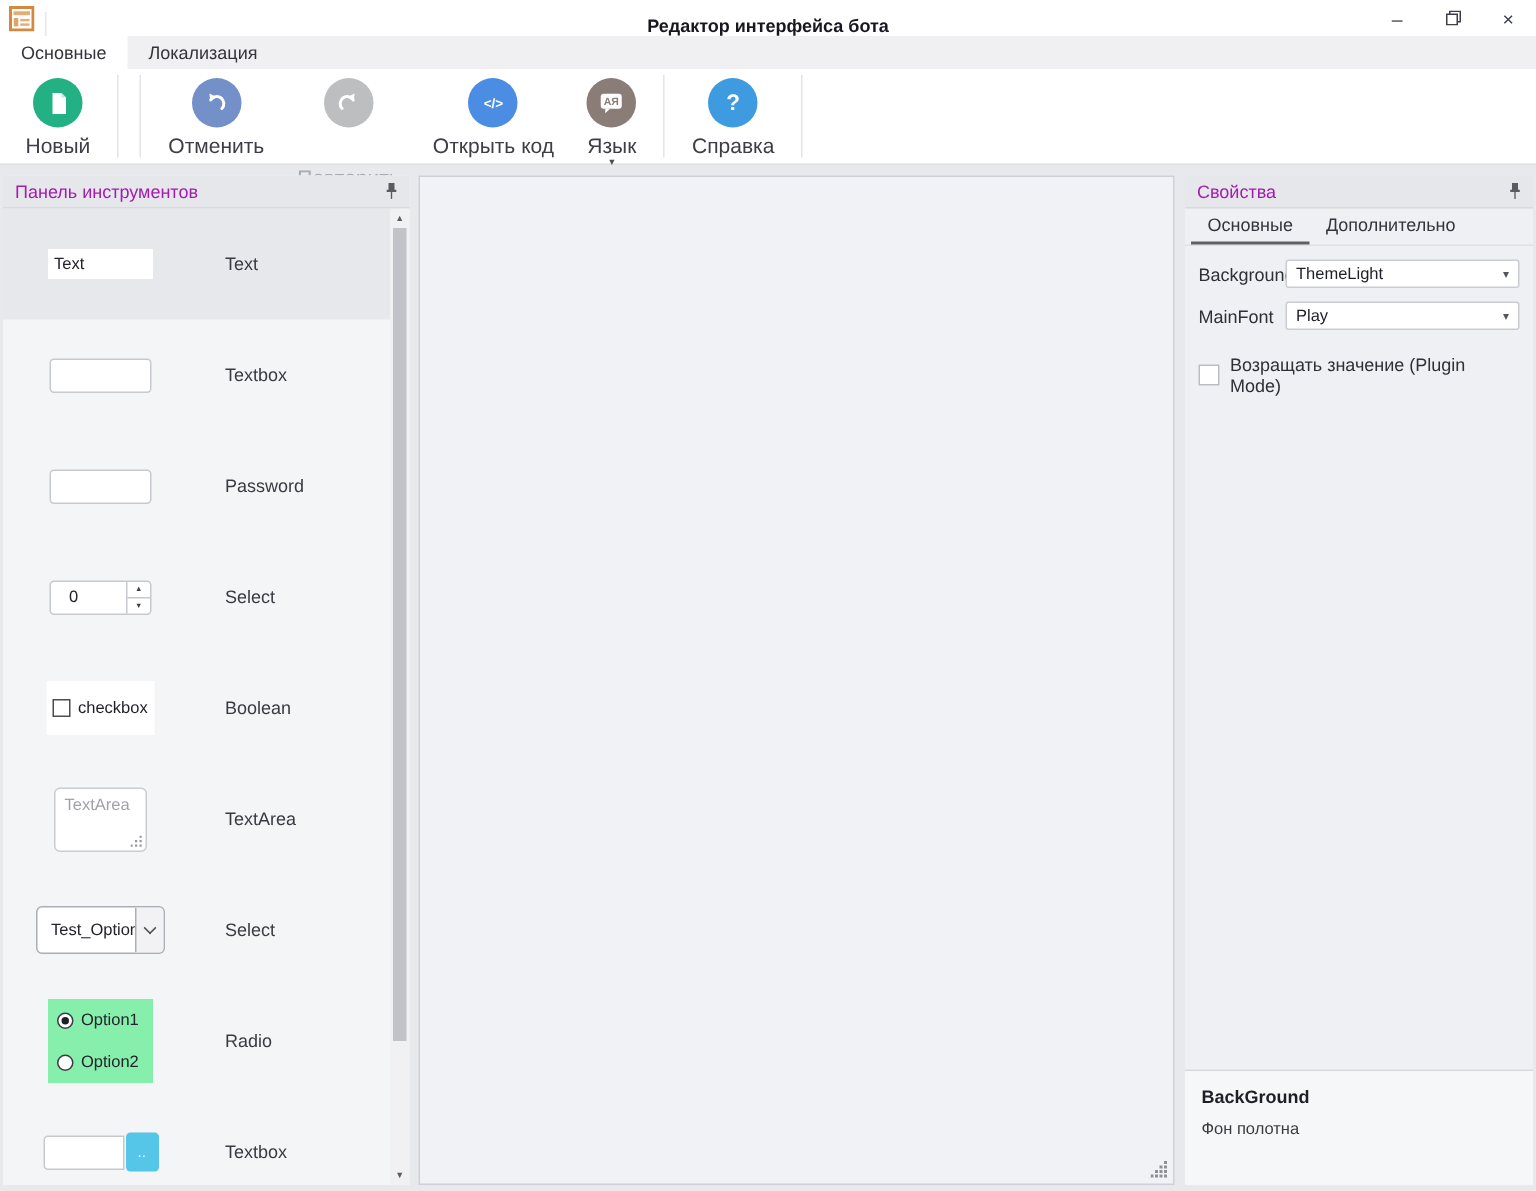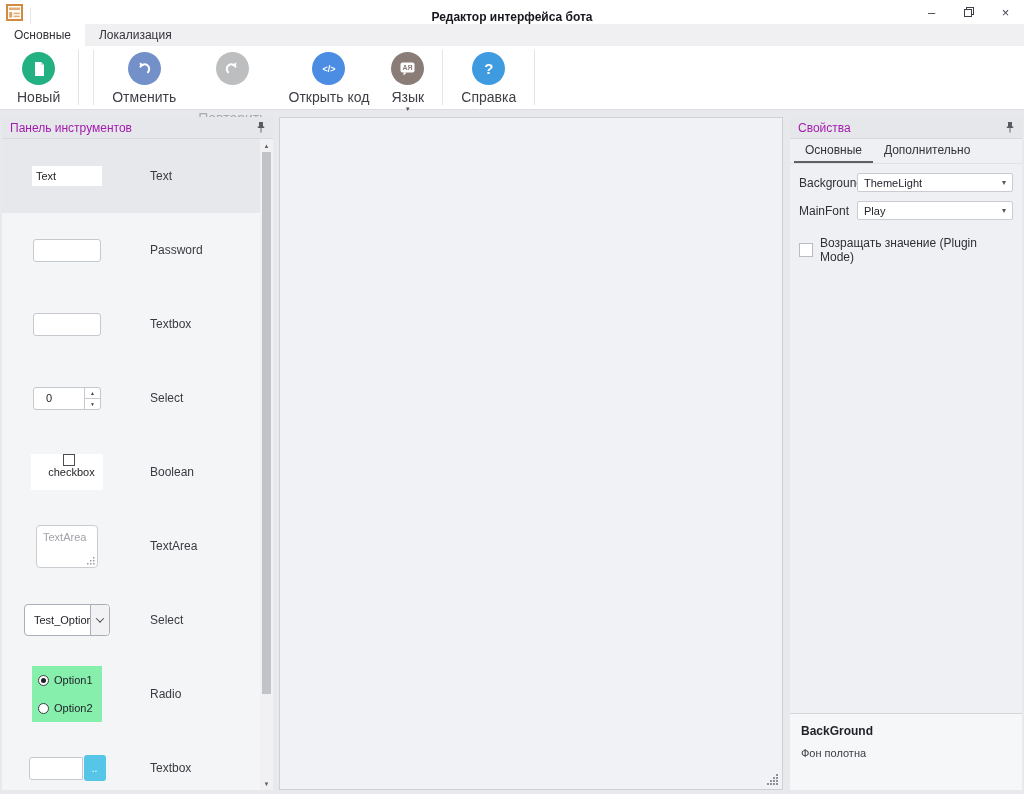--- a/index.html
+++ b/index.html
@@ -58,21 +58,21 @@
   .varrow.down { bottom:0; }
   .vthumb { position:absolute; left:2px; top:13px; width:9px; height:542px; background:#c2c3c8; }
   
   .w-text { width:70px; height:20px; background:#fff; font-size:11px; color:#23232b; display:flex; align-items:center; padding-left:4px; }
   .w-input { width:68px; height:23px; background:#fff; border:1px solid #c6c9ce; border-radius:3px; }
   .w-number { width:68px; height:23px; background:#fff; border:1px solid #c6c9ce; border-radius:3px; display:flex; }
   .num-val { flex:1; font-size:11px; color:#23232b; display:flex; align-items:center; padding-left:12px; }
   .spinner { width:16px; border-left:1px solid #c6c9ce; display:flex; flex-direction:column; }
   .spin-btn { flex:1; display:flex; align-items:center; justify-content:center; font-size:5px; color:#3f3f47; }
   .spin-btn.dn { border-top:1px solid #c6c9ce; }
-  .w-bool { width:72px; height:36px; background:#fff; display:flex; align-items:center; padding-left:4px;flex-direction:column; }
+  .w-bool { width:72px; height:36px; background:#fff; display:flex; align-items:center; padding-left:4px; }
   .bool-box { width:12px; height:12px; border:1px solid #4c4c54; background:#fff; flex:0 0 auto; }
   .bool-label { font-size:11px; color:#1f1f26; margin-left:5px; }
   .w-textarea { width:62px; height:43px; background:#fff; border:1px solid #c9ccd1; border-radius:4px; position:relative; }
   .ta-ph { font-size:11px; color:#a2a2aa; padding:5px 0 0 6px; }
   .ta-grip { position:absolute; right:2px; bottom:2px; }
   .w-select { width:86px; height:32px; background:#fff; border:1px solid #a9afb6; border-radius:4px; display:flex; overflow:hidden; }
   .sel-text { flex:1; font-size:11px; color:#23232b; display:flex; align-items:center; padding-left:9px; overflow:hidden; white-space:nowrap; }
   .sel-btn { width:19px; border-left:1px solid #a9afb6; background:#f2f2f4; display:flex; align-items:center; justify-content:center; flex:0 0 auto; }
   .chev { width:6px; height:6px; border-right:1.4px solid #4a4a52; border-bottom:1.4px solid #4a4a52; transform:rotate(45deg) translate(-1px,-1px); }
   .w-radio { width:70px; height:56px; background:#86efac; padding:8px 0 0 6px; overflow:hidden; }
@@ -210,28 +210,28 @@
           <div class="widget-zone">
             <div class="w-text">Text</div>
           </div>
           <div class="row-label">Text</div>
         </div>
 
         <div class="trow">
           <div class="widget-zone">
             <div class="w-input"></div>
           </div>
+          <div class="row-label">Textbox</div>
+        </div>
+
+        <div class="trow">
+          <div class="widget-zone">
+            <div class="w-input"></div>
+          </div>
           <div class="row-label">Password</div>
-        </div>
-
-        <div class="trow">
-          <div class="widget-zone">
-            <div class="w-input"></div>
-          </div>
-          <div class="row-label">Textbox</div>
         </div>
 
         <div class="trow">
           <div class="widget-zone">
             <div class="w-number">
               <div class="num-val">0</div>
               <div class="spinner">
                 <div class="spin-btn">▲</div>
                 <div class="spin-btn dn">▼</div>
               </div>

